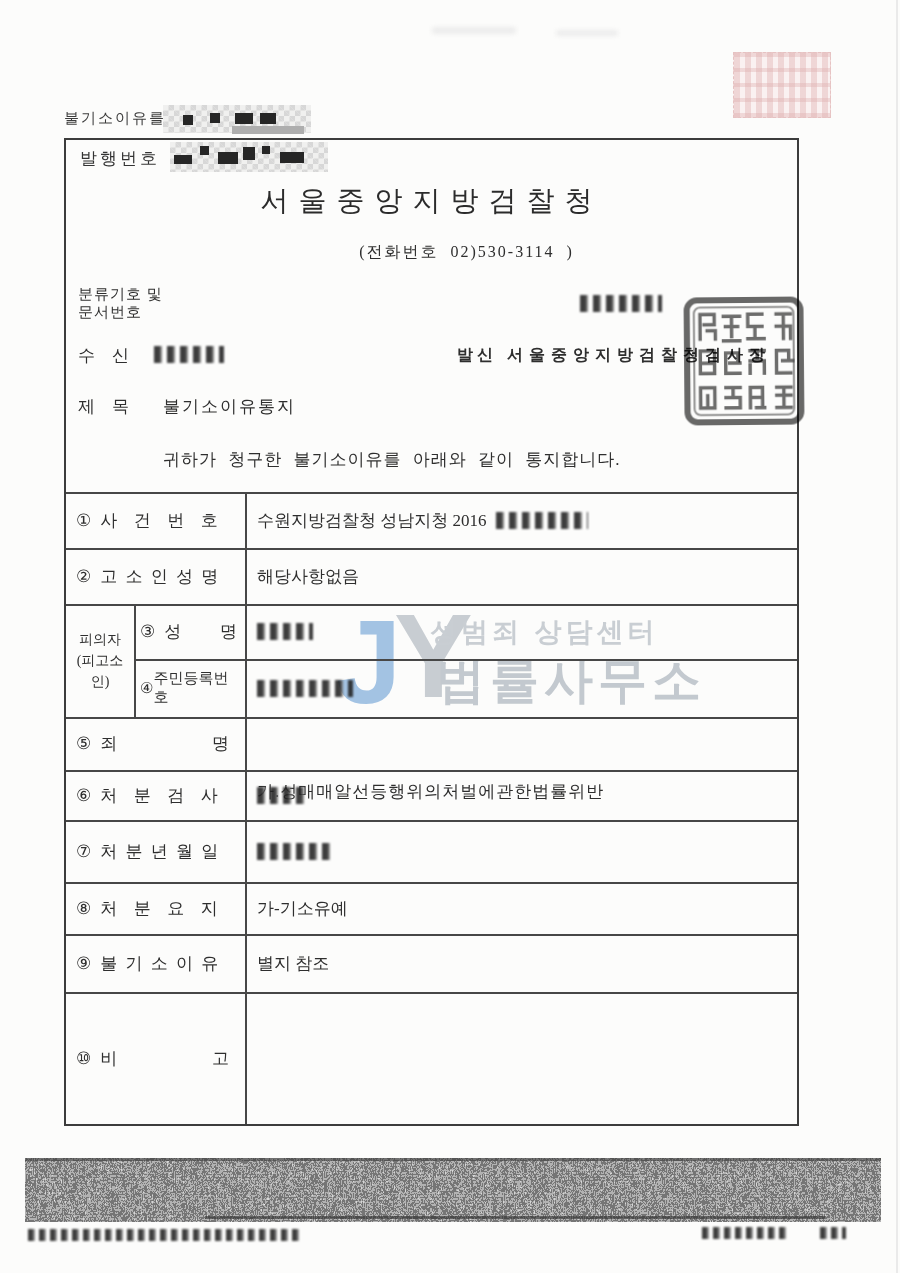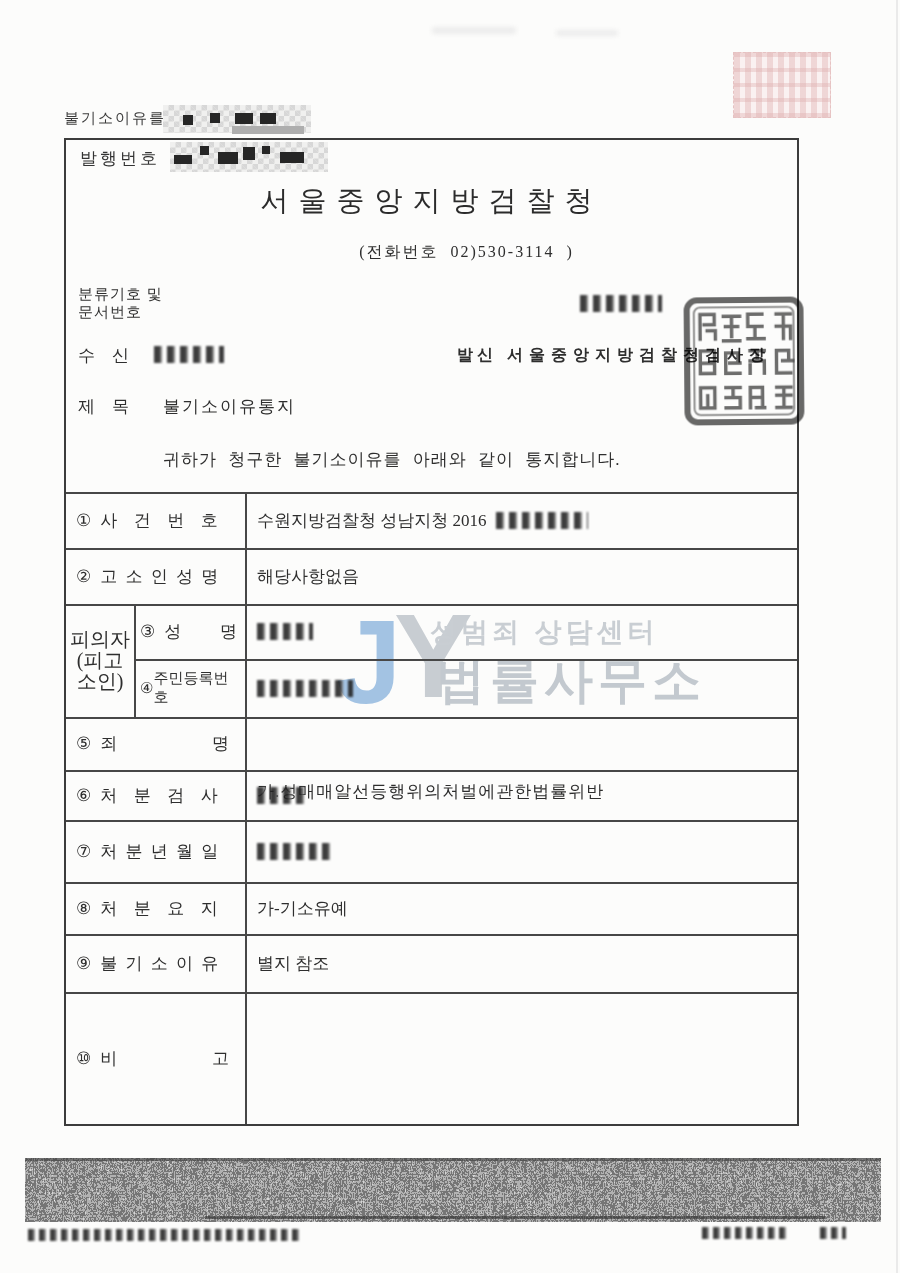--- a/index.html
+++ b/index.html
@@ -57,21 +57,21 @@
   .hline{position:absolute;left:0;right:0;height:2px;background:#474747;}
   .hline.partial{left:68px;}
   .vline{position:absolute;width:2px;background:#474747;}
   .cell{position:absolute;display:flex;align-items:center;box-sizing:border-box;font-size:17px;}
   .lblcell{left:0;width:179px;padding:0 16px 0 10px;}
   .lblcell .num{margin-right:9px;flex:none;}
   .lblcell .sp{white-space:pre;word-spacing:4px;}
   .lblcell.split .mid{flex:1;display:flex;justify-content:space-between;}
   .valcell{left:179px;right:0;padding-left:12px;}
   .group-cell{left:0;width:68px;flex-direction:column;justify-content:center;
-      font-size:20px;line-height:21px;text-align:center;padding:0 2px;}
+      font-size:14px;line-height:21px;text-align:center;padding:0 2px;}
   .subcell{left:68px;width:111px;padding:0 8px 0 6px;}
 
   
   .wm{position:absolute;left:0;top:0;width:900px;height:1273px;pointer-events:none;}
   .wm *{position:absolute;font-family:"Liberation Sans","DejaVu Sans",sans-serif;font-weight:bold;}
   .wm .j{left:336px;top:594px;font-size:118px;color:#a3c3e3;}
   .wm .y{left:394px;top:588px;font-size:118px;color:#c8cdd2;}
   .wm .l1{left:430px;top:614px;font-size:27px;letter-spacing:4px;color:#c9ced3;}
   .wm .l2{left:436px;top:648px;font-size:49px;letter-spacing:5px;color:#c3c9cf;}
 

